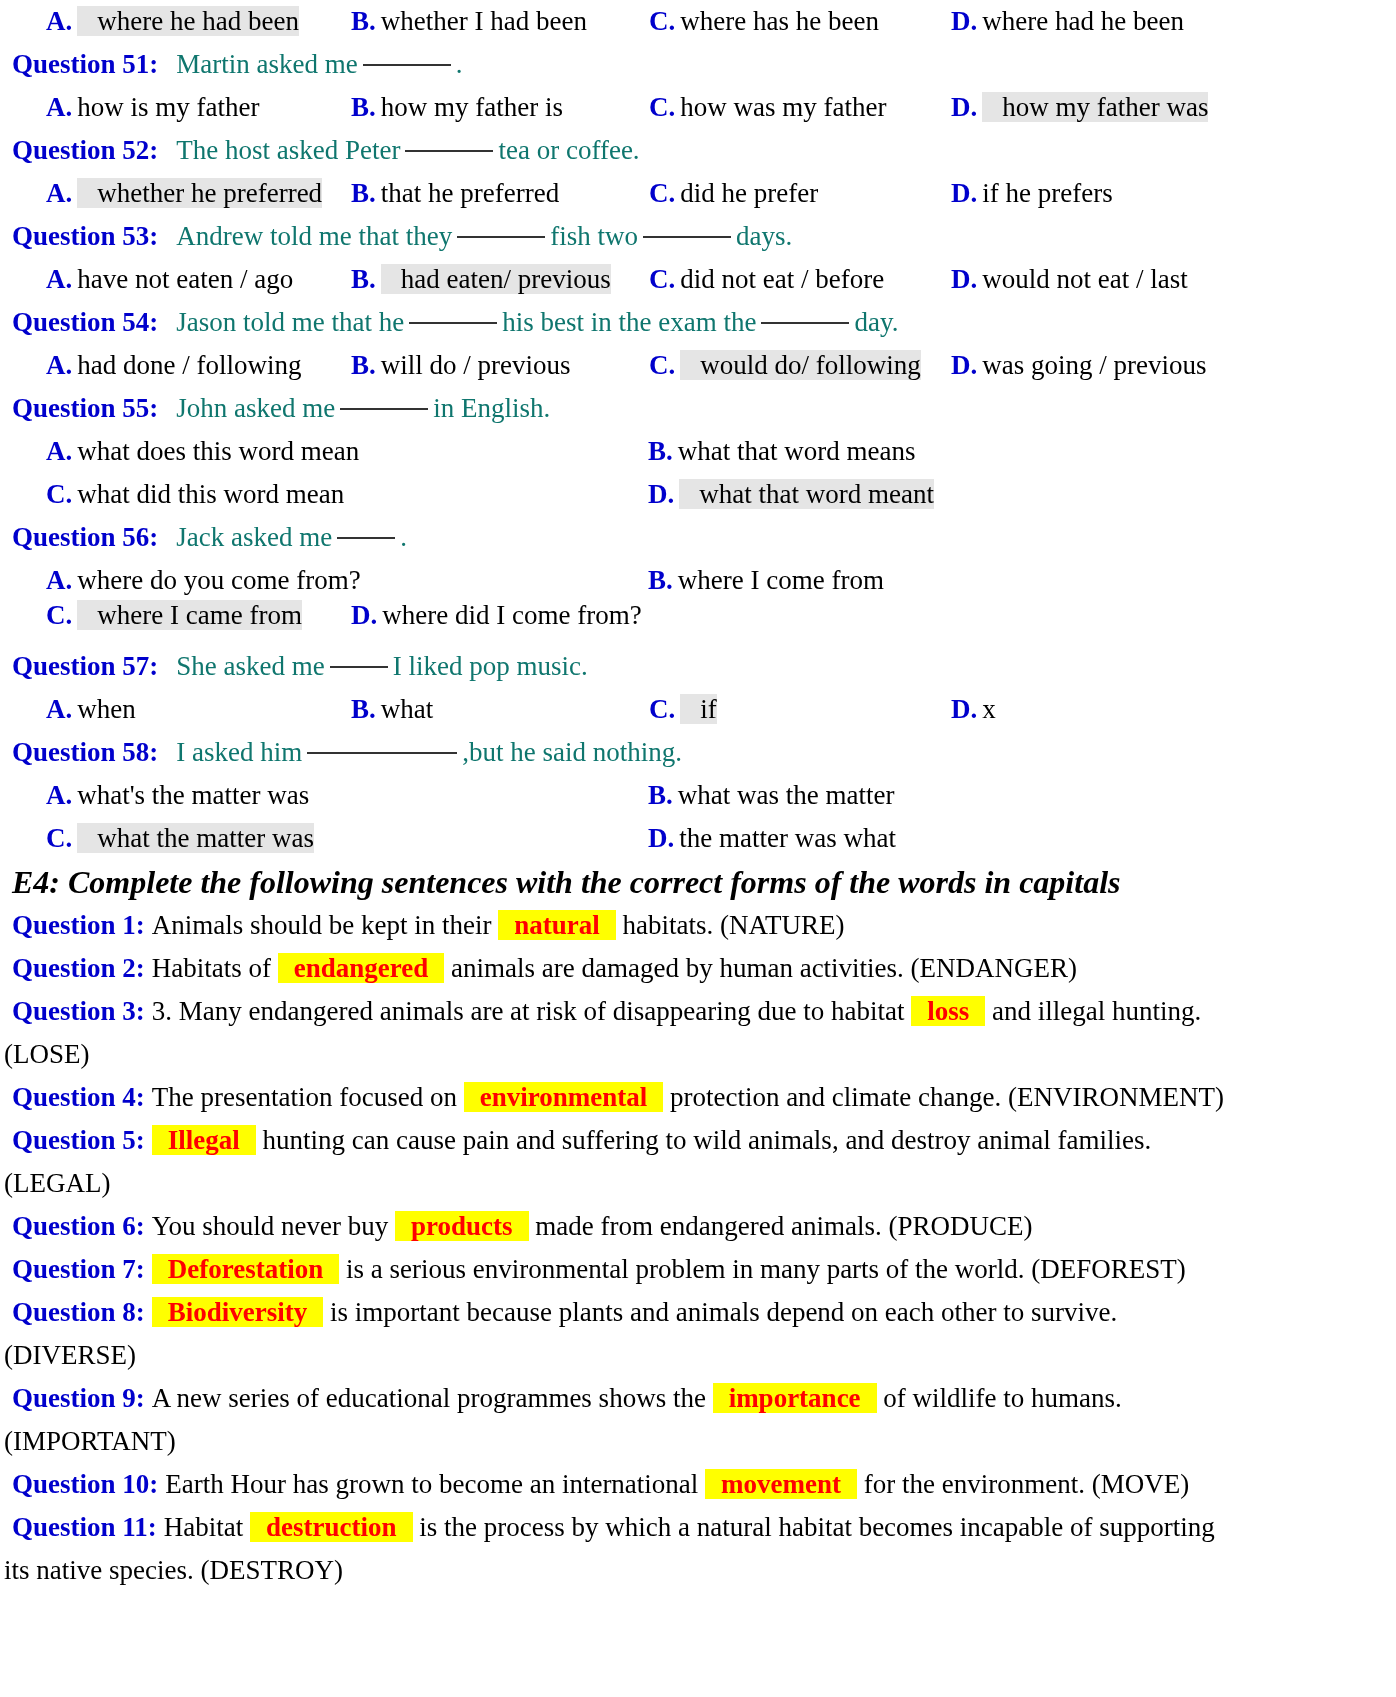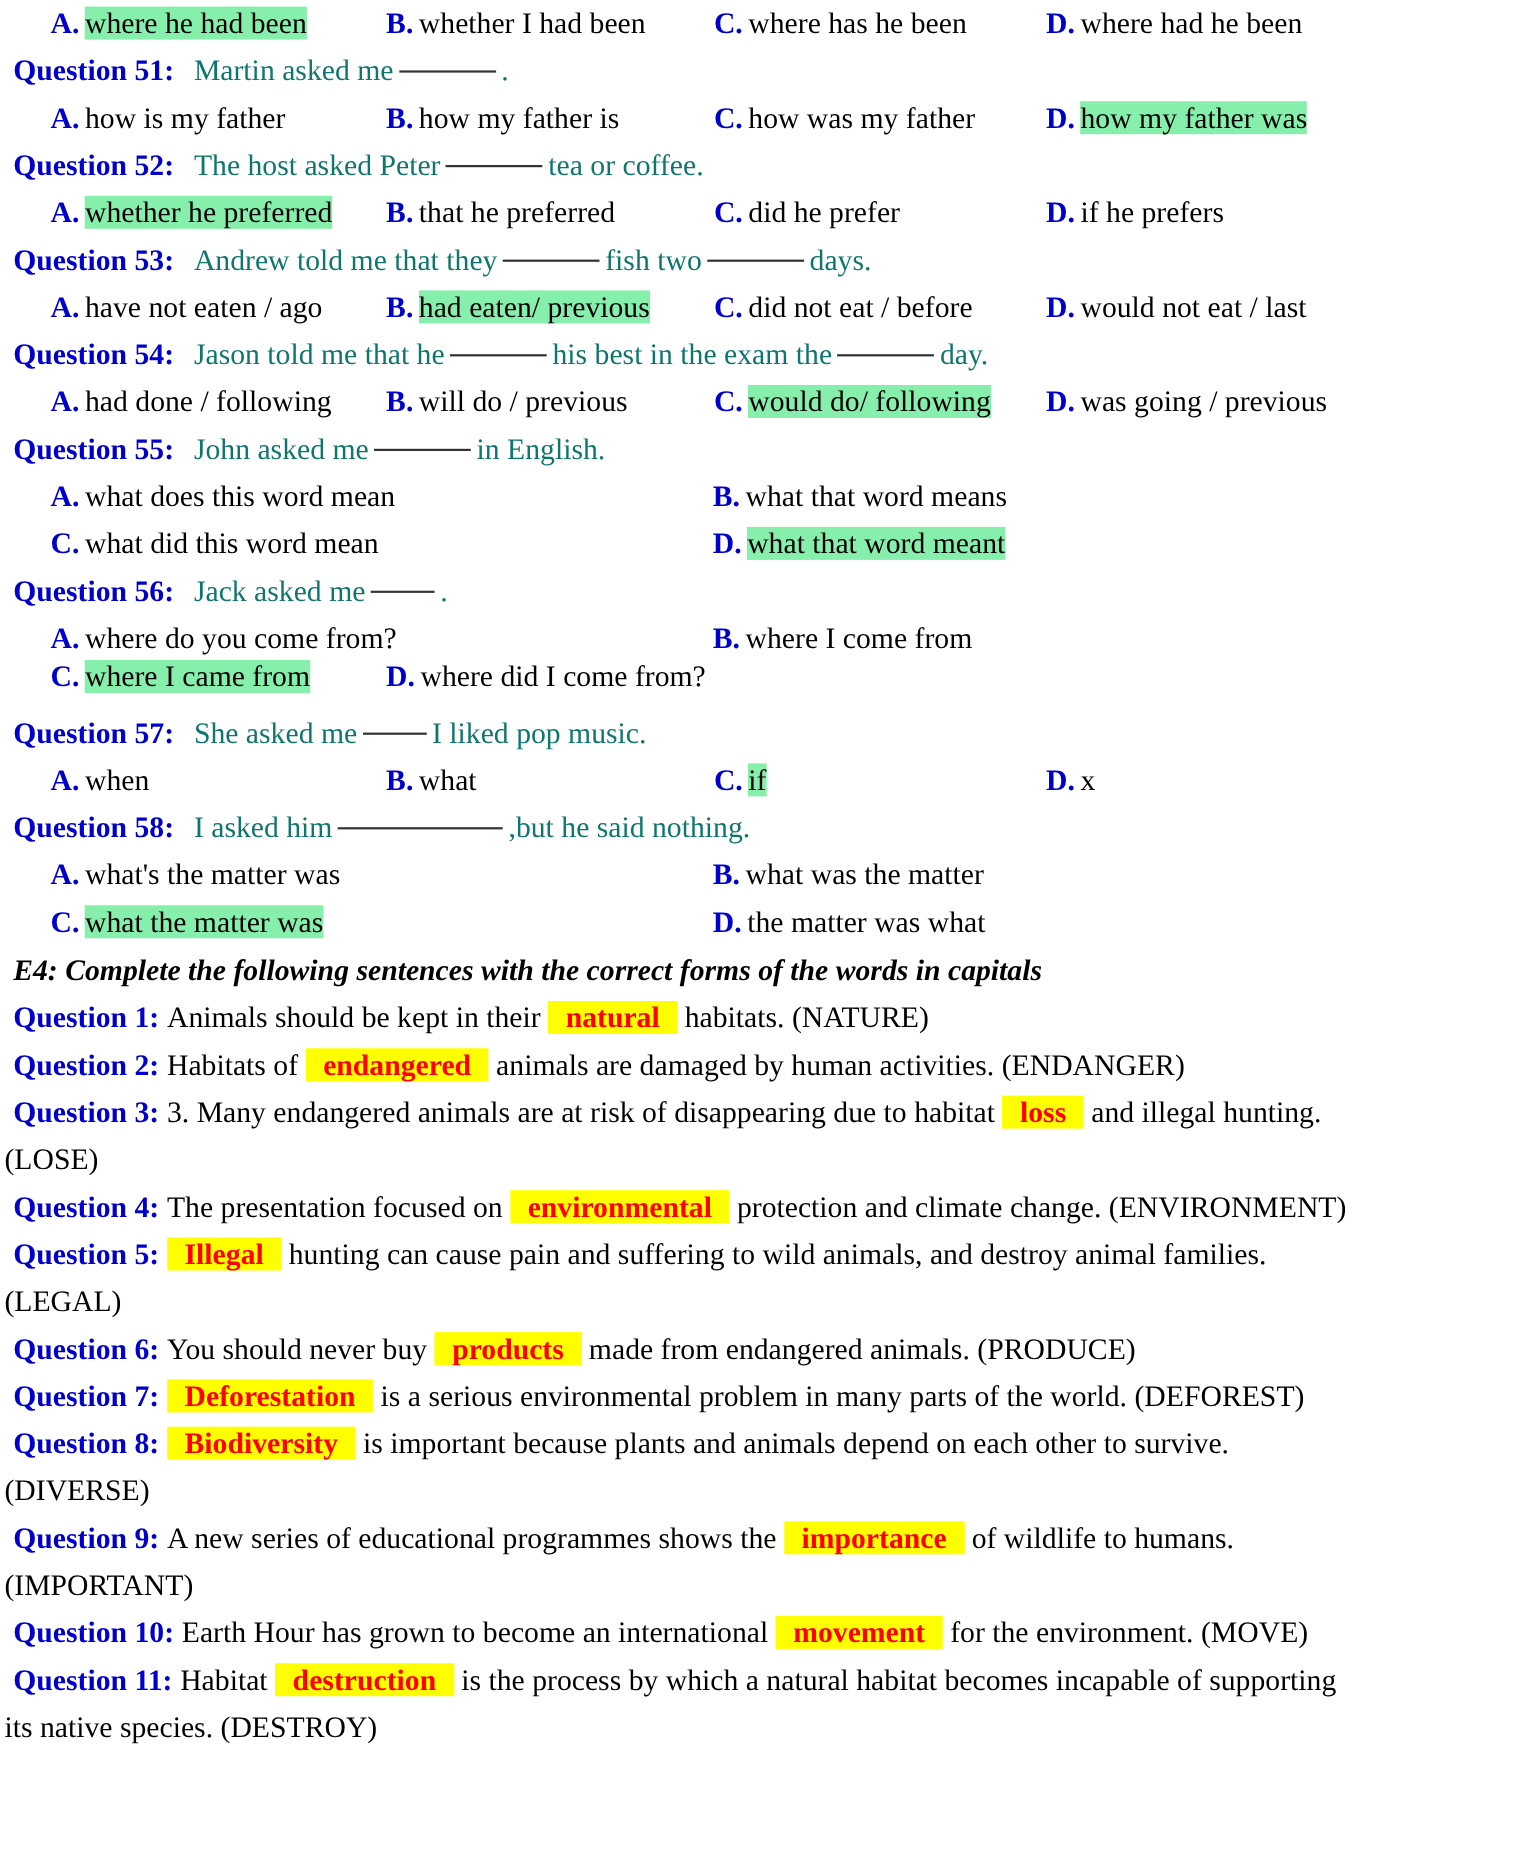--- a/index.html
+++ b/index.html
@@ -87,31 +87,31 @@
   .optsFree > .opt:nth-child(1) { width: 305px; }
 
   .opt { display: inline-block; }
   .optL {
     color: #0000CC;
     font-weight: bold;
     margin-right: 5px;
   }
   .optT { color: #000000; }
 
-  .hl { background: #86efac; }
+  .hl { background: #e5e5e5; padding-left: 20px; }
 
   
   .sec-head {
     padding: 0 10px 0 12px;
     height: 44px;
     display: flex;
     align-items: center;
     font-weight: bold;
     font-style: italic;
-    font-size: 27px;
+    font-size: 32px;
     color: #000000;
     white-space: nowrap;
   }
 
   
   .wline {
     padding: 0 12px 0 12px;
     min-height: 43px;
     display: block;
     box-sizing: border-box;

